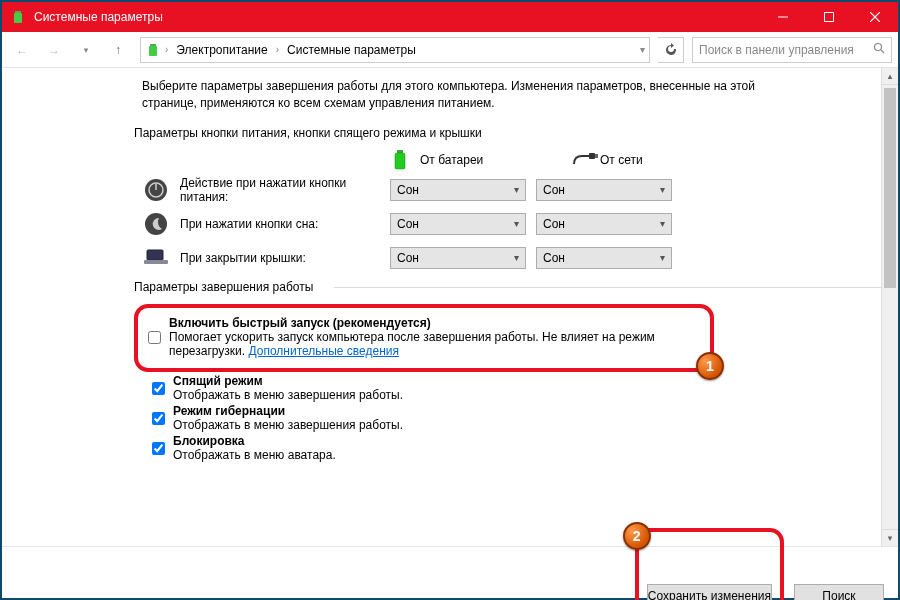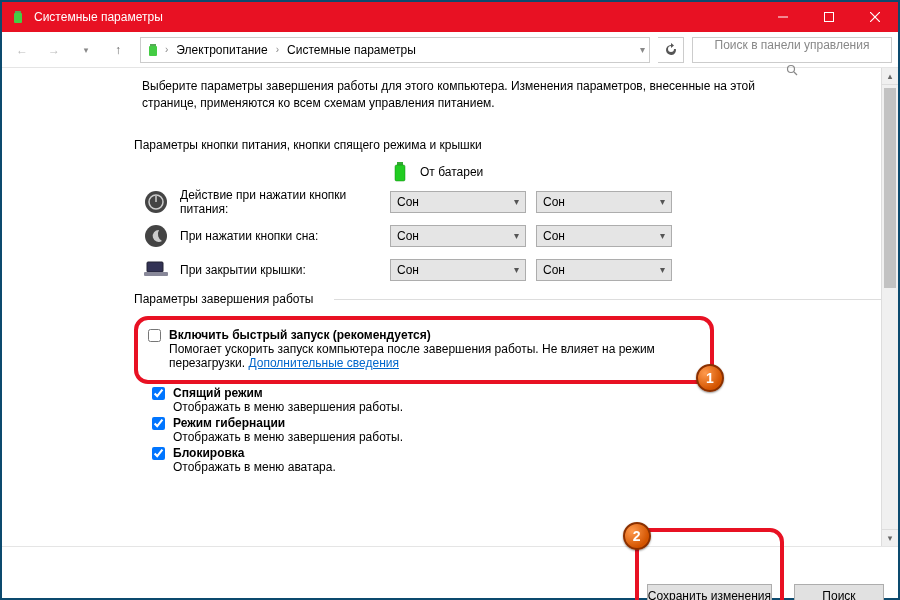--- a/index.html
+++ b/index.html
@@ -85,21 +85,20 @@
   .searchbox {
     width: 200px;
     height: 26px;
     border: 1px solid #ccc;
     display: flex;
     align-items: center;
     padding: 0 6px;
     margin-left: 4px;
     color: #888;
     gap: 6px;
-    flex-direction: column;
   }
   .searchbox .sicon { color: #888; font-size: 12px; }
 
   .content-wrap {
     flex: 1;
     display: flex;
     overflow: hidden;
   }
   .content {
     flex: 1;
@@ -121,21 +120,21 @@
     cursor: pointer;
   }
   .scrollbar .sb-btn.top { border-bottom: 1px solid #ddd; }
   .scrollbar .sb-btn.bot { position: absolute; bottom: 0; width: 100%; border-top: 1px solid #ddd; }
   .scrollbar .thumb {
     position: absolute; left: 2px; right: 2px;
     top: 20px; height: 200px;
     background: #c2c2c2;
   }
 
-  .intro { line-height: 1.4; margin-bottom: 26px; max-width: 640px; }
+  .intro { line-height: 1.4; margin-bottom: 14px; max-width: 640px; }
   .section-title { margin: 8px 0 10px -8px; }
   .section-title.rule {
     position: relative;
   }
   .section-title.rule::after {
     content: "";
     position: absolute;
     left: 200px; right: -20px; top: 50%;
     border-top: 1px solid #ddd;
   }
@@ -179,21 +178,21 @@
   .highlight-box {
     border: 4px solid #e81123;
     border-radius: 14px;
     padding: 6px 10px 8px 10px;
     margin: 4px 0 0 -8px;
     max-width: 580px;
     position: relative;
   }
   .opt {
     display: flex;
-    align-items: flex-start;
+    align-items: center;
     gap: 8px;
     margin: 2px 0 2px 10px;
   }
   .opt input[type="checkbox"] {
     width: 13px; height: 13px; margin: 1px 0 0 0;
     cursor: pointer;
   }
   .opt .opt-body { flex: 1; }
   .opt .opt-title { font-weight: 600; }
   .opt .opt-desc { color: #000; }
@@ -320,20 +319,31 @@
       <div class="grid-headers">
         <div class="col">
           <span class="bat-icon">
             <svg width="16" height="20" viewBox="0 0 16 20">
                 <rect x="5" y="0" width="6" height="3" fill="#3a3"></rect>
                 <rect x="3" y="3" width="10" height="16" rx="1.5" fill="#2c2" stroke="#181" stroke-width="0.5"></rect>
               </svg>
           </span>
           <span>От батареи</span>
         </div>
+        <div class="col">
+          <span class="plug-icon">
+            <svg width="26" height="16" viewBox="0 0 26 16">
+                <path d="M2 14 Q 2 6 10 6 L 18 6" stroke="#333" stroke-width="2" fill="none"></path>
+                <rect x="17" y="3" width="6" height="6" rx="1" fill="#333"></rect>
+                <line x1="23" y1="5" x2="26" y2="5" stroke="#333" stroke-width="1.5"></line>
+                <line x1="23" y1="7" x2="26" y2="7" stroke="#333" stroke-width="1.5"></line>
+              </svg>
+          </span>
+          <span>От сети</span>
+        </div>
       </div>
 
       <div class="row">
         <div class="row-icon">
           <svg width="24" height="24" viewBox="0 0 24 24">
               <circle cx="12" cy="12" r="11" fill="#444"></circle>
               <circle cx="12" cy="12" r="7" fill="none" stroke="#ccc" stroke-width="1.5"></circle>
               <line x1="12" y1="6" x2="12" y2="12" stroke="#ccc" stroke-width="1.5"></line>
             </svg>
         </div>

